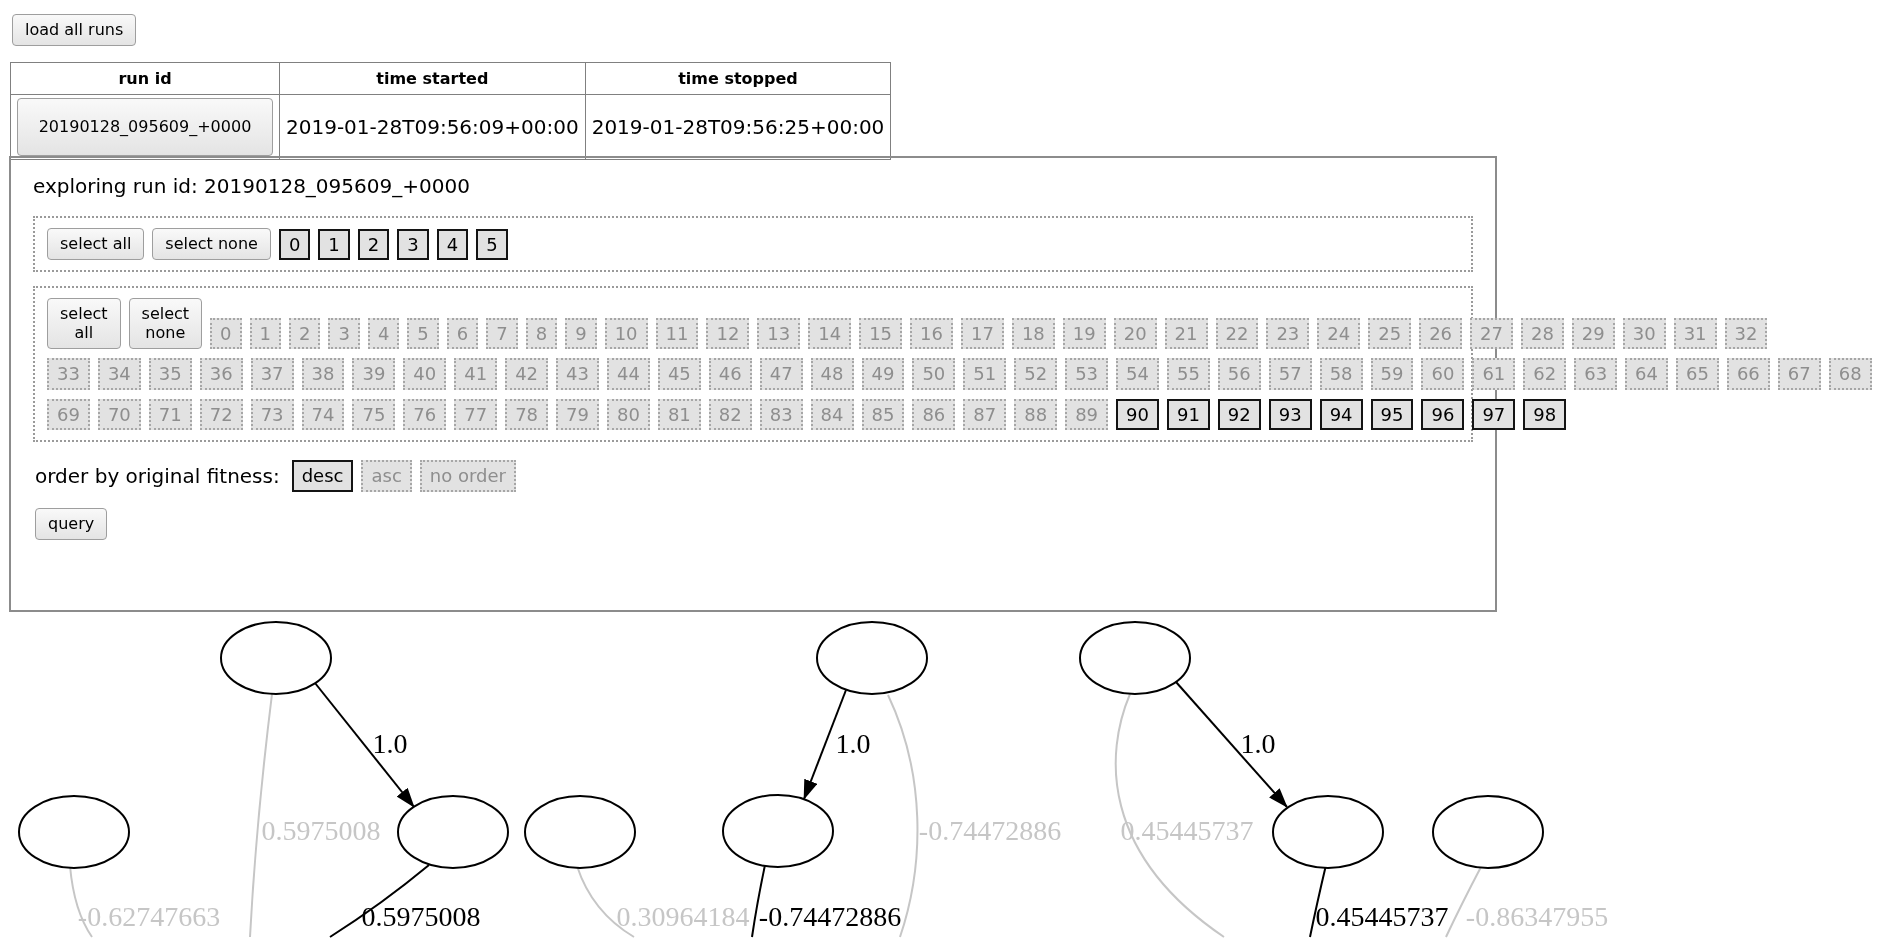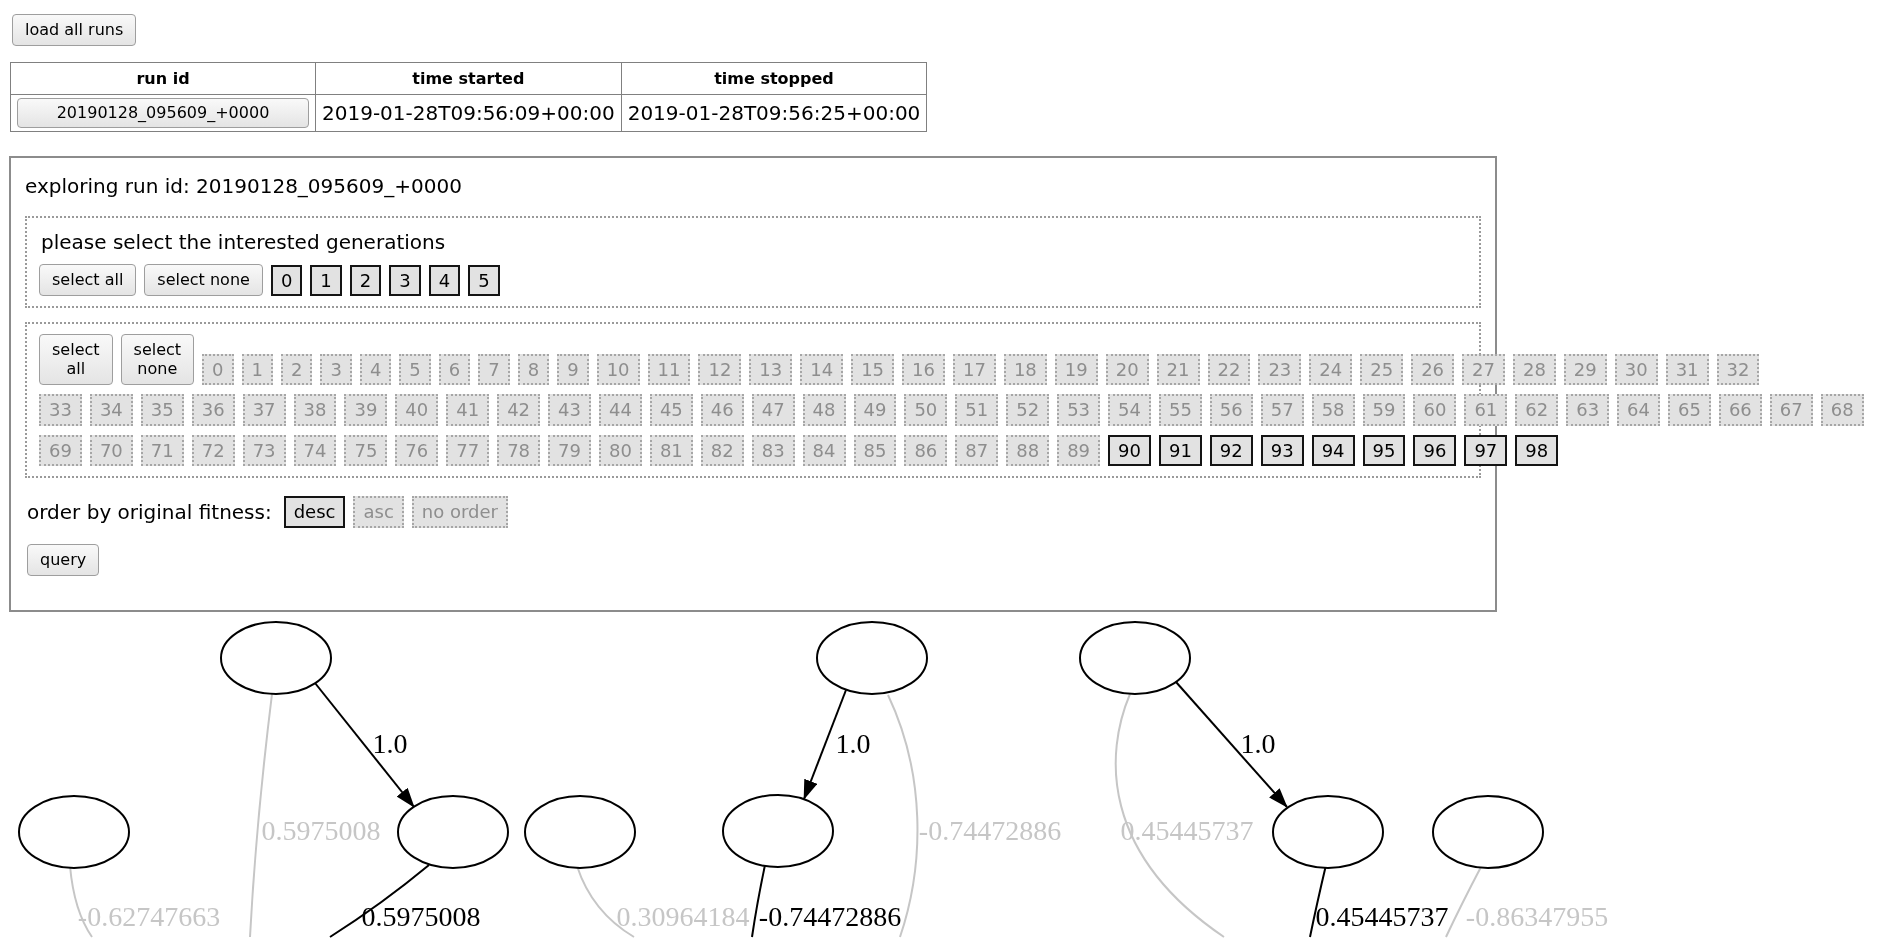--- a/index.html
+++ b/index.html
@@ -17,25 +17,25 @@
     padding:6px 12px;line-height:1.15;
   }
   #load-btn{position:absolute;left:12px;top:14px;}
   #runs-table{
     position:absolute;left:10px;top:62px;
     border-collapse:collapse;background:#fff;
   }
   #runs-table th,#runs-table td{border:1px solid #808080;text-align:center;}
   #runs-table th{font-size:16px;font-weight:bold;padding:6px 14px;}
   #runs-table td{font-size:20px;padding:3px 6px;}
-  .runid-btn{width:292px;font-size:16px;padding:5px 4px;}
+  .runid-btn{width:256px;font-size:16px;padding:19px 4px;}
   #panel{
     position:absolute;left:9px;top:156px;width:1488px;height:456px;
     border:2px solid #8c8c8c;box-sizing:border-box;
-    padding:10px 4px;
+    padding:10px 12px;
   }
   .panel-title{font-size:20px;margin:6px 0 18px 10px;}
   .fs{border:2px dotted #9a9a9a;margin:0 10px 14px 10px;padding:10px 12px;}
   .fs-label{font-size:20px;margin:2px 0 10px 2px;}
   .tog-row{display:flex;align-items:flex-end;gap:8px;flex-wrap:nowrap;}
   .tog-row + .tog-row{margin-top:9px;}
   .tog{
     font-family:"DejaVu Sans","Liberation Sans",sans-serif;
     font-size:18px;line-height:1.2;padding:3px 8px;
     background:#e2e2e2;border-radius:0;
@@ -72,21 +72,20 @@
       <td>2019-01-28T09:56:09+00:00</td>
       <td>2019-01-28T09:56:25+00:00</td>
     </tr>
   </tbody>
 </table>
 
 <div id="panel">
   <div class="panel-title">exploring run id: 20190128_095609_+0000</div>
 
   <div class="fs">
-    <div class="fs-label">please select the interested generations</div>
     <div class="tog-row">
       <button class="btn">select all</button>
       <button class="btn">select none</button>
 
     <button class="tog sel">0</button>
         <button class="tog sel">1</button>
         <button class="tog sel">2</button>
         <button class="tog sel">3</button>
         <button class="tog sel">4</button>
         <button class="tog sel">5</button>

